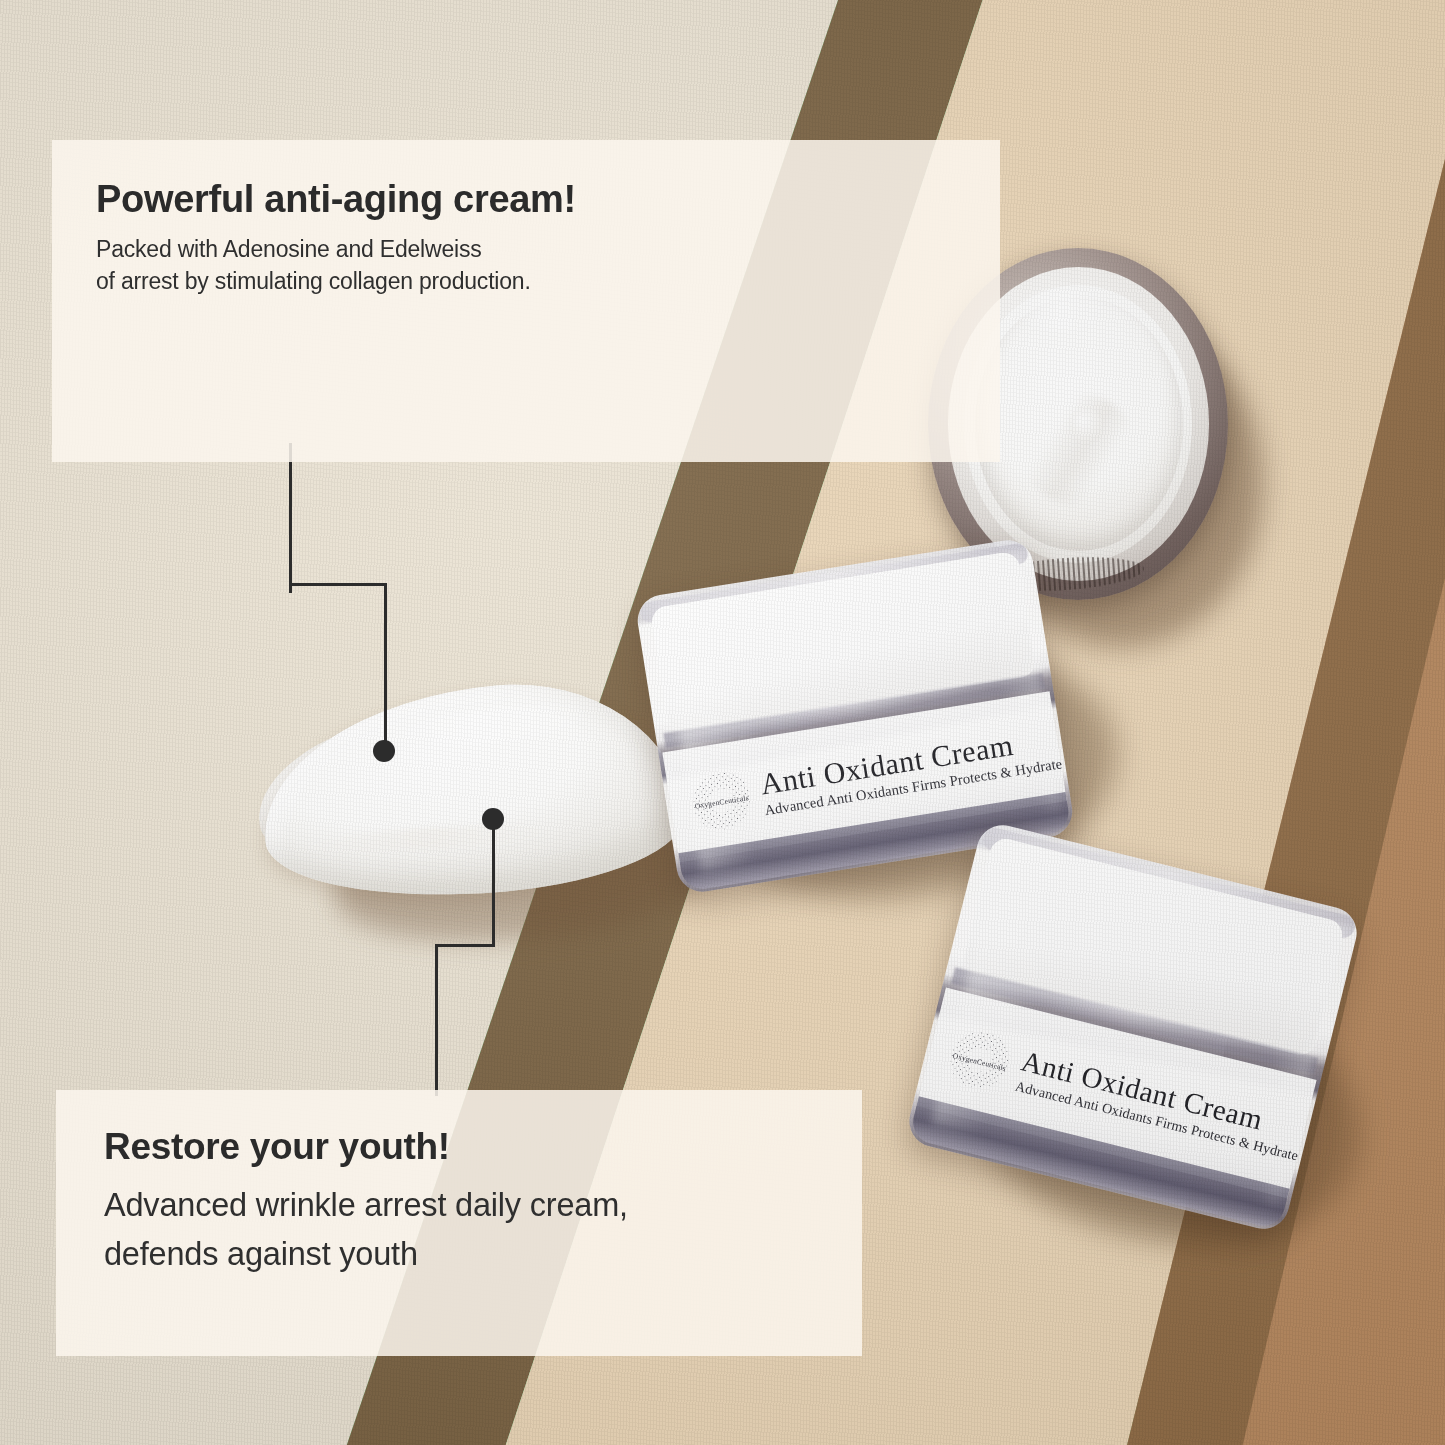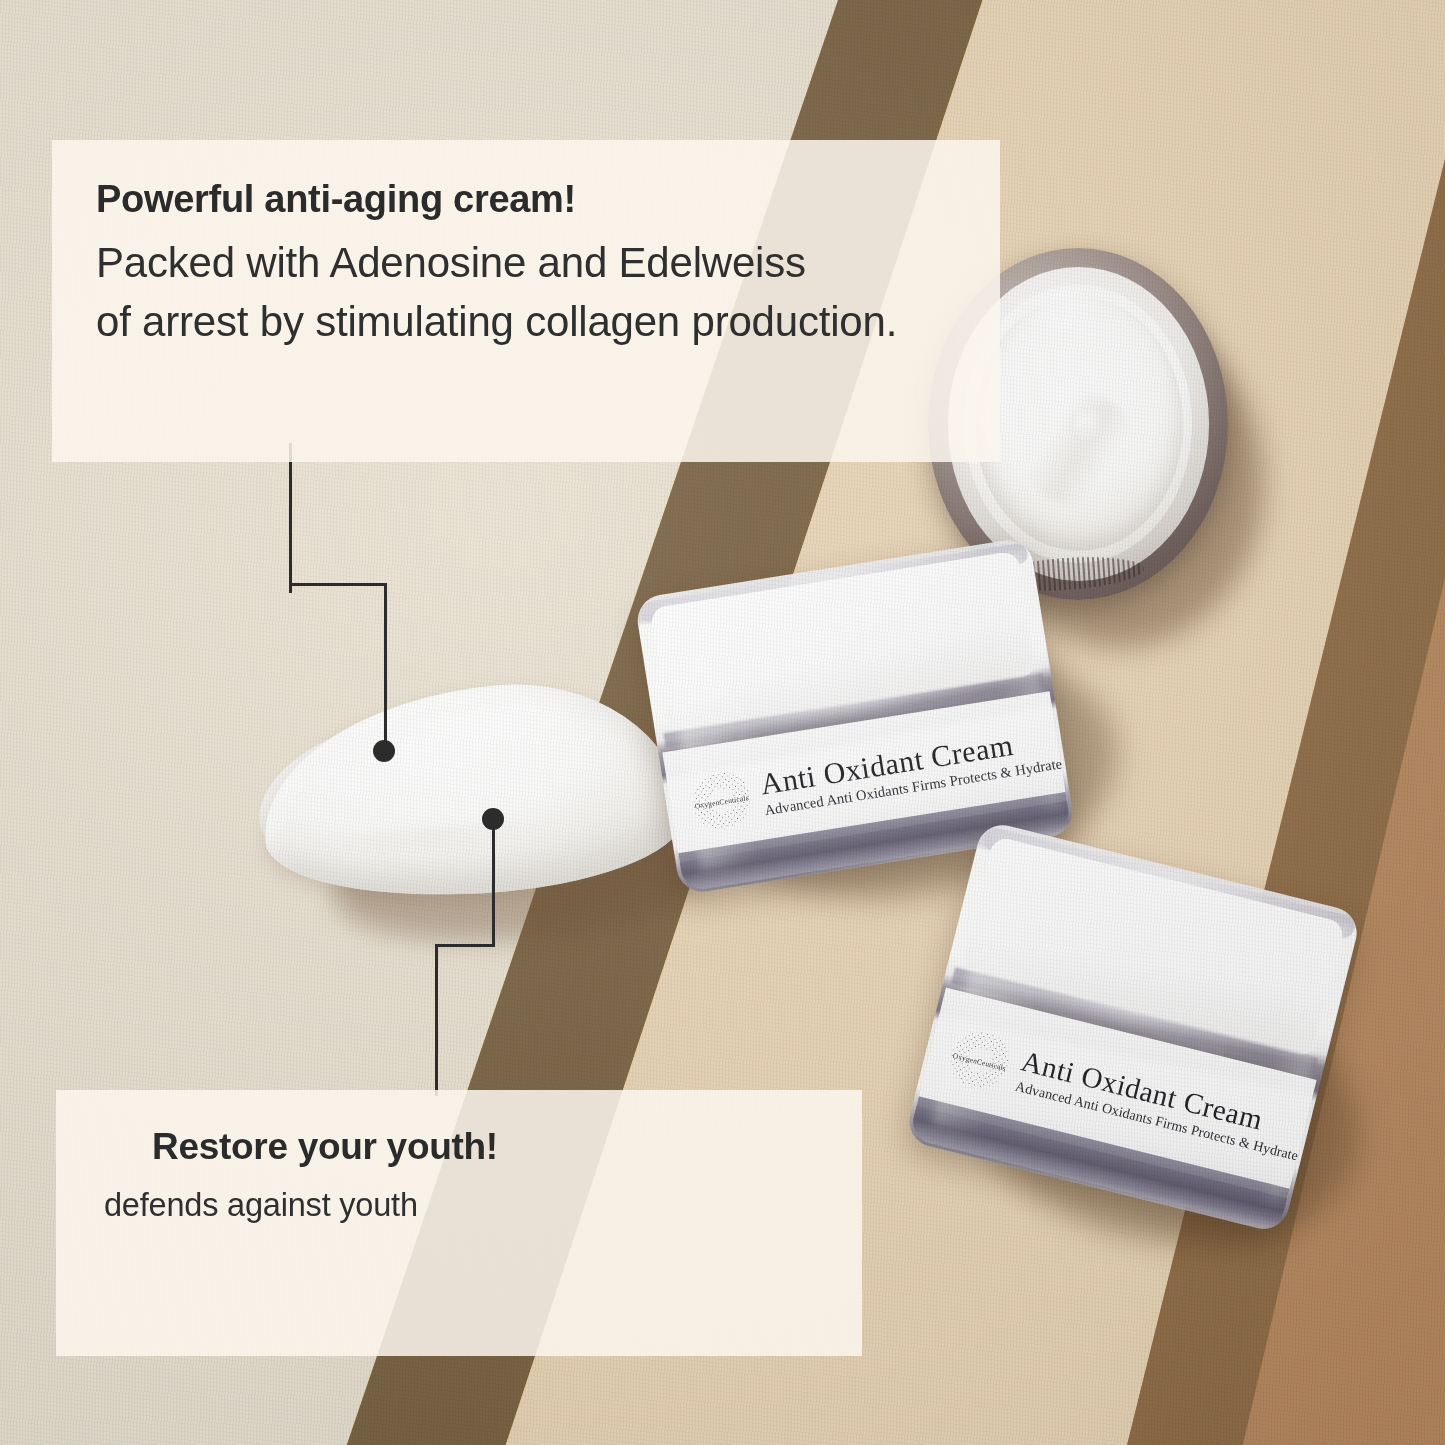--- a/index.html
+++ b/index.html
@@ -1,19 +1,19 @@
 <!DOCTYPE html>
 <html><head>
 <meta charset="utf-8">
 <style>
   html,body{margin:0;padding:0;background:#fff;}
   #stage{
     position:relative;width:1445px;height:1445px;overflow:hidden;
     font-family:"Liberation Sans", sans-serif;
-    background:#eab308;
+    background:#86efac;
   }
 
   
   .bg-layer{position:absolute;inset:0;}
 
   
   .surf-cream{
     position:absolute;left:0;top:0;width:1445px;height:1445px;
     background:#eae2d2;
     clip-path:polygon(0 0, 58% 0, 24% 100%, 0 100%);
@@ -247,23 +247,23 @@
     background:rgba(252,246,238,.86);
     box-shadow:0 0 0 0 rgba(0,0,0,0);
   }
   #callout-top{left:52px;top:140px;width:948px;height:322px;padding:38px 44px 0 44px;box-sizing:border-box;}
   #callout-bottom{left:56px;top:1090px;width:806px;height:266px;padding:36px 44px 0 48px;box-sizing:border-box;}
 
   .co-heading{
     font-size:38px;font-weight:700;color:#2b2b2b;letter-spacing:-.3px;margin:0 0 12px 0;line-height:1.12;
   }
   .co-line{
-    font-size:42px;font-weight:400;color:#2f2f2f;line-height:1.42;letter-spacing:-.2px;margin:0;
-  }
-  #callout-bottom .co-heading{font-size:37px;margin-bottom:14px;margin-left:48px;}
+    font-size:23px;font-weight:400;color:#2f2f2f;line-height:1.42;letter-spacing:-.2px;margin:0;
+  }
+  #callout-bottom .co-heading{font-size:37px;margin-bottom:14px;}
   #callout-bottom .co-line{font-size:32.5px;line-height:1.48;}
 
   
   .leader{position:absolute;background:#2c2c2c;}
   .leader-dot{position:absolute;width:22px;height:22px;border-radius:50%;background:#2c2c2c;}
   .lv{width:3px;}
   .lh{height:3px;}
 </style>
 </head>
 <body>
@@ -363,16 +363,17 @@
   <div class="leader lv" style="left:435px;top:944px;height:152px;"></div>
 
   <div class="callout" id="callout-top">
     <div class="co-heading">Powerful anti-aging cream!</div>
     <div class="co-line">Packed with Adenosine and Edelweiss</div>
     <div class="co-line">of arrest by stimulating collagen production.</div>
   </div>
 
   <div class="callout" id="callout-bottom">
     <div class="co-heading">Restore your youth!</div>
+    <div class="co-line">Advanced wrinkle arrest daily cream,</div>
     <div class="co-line">defends against youth</div>
   </div>
 
 </div>
 
 </body></html>

